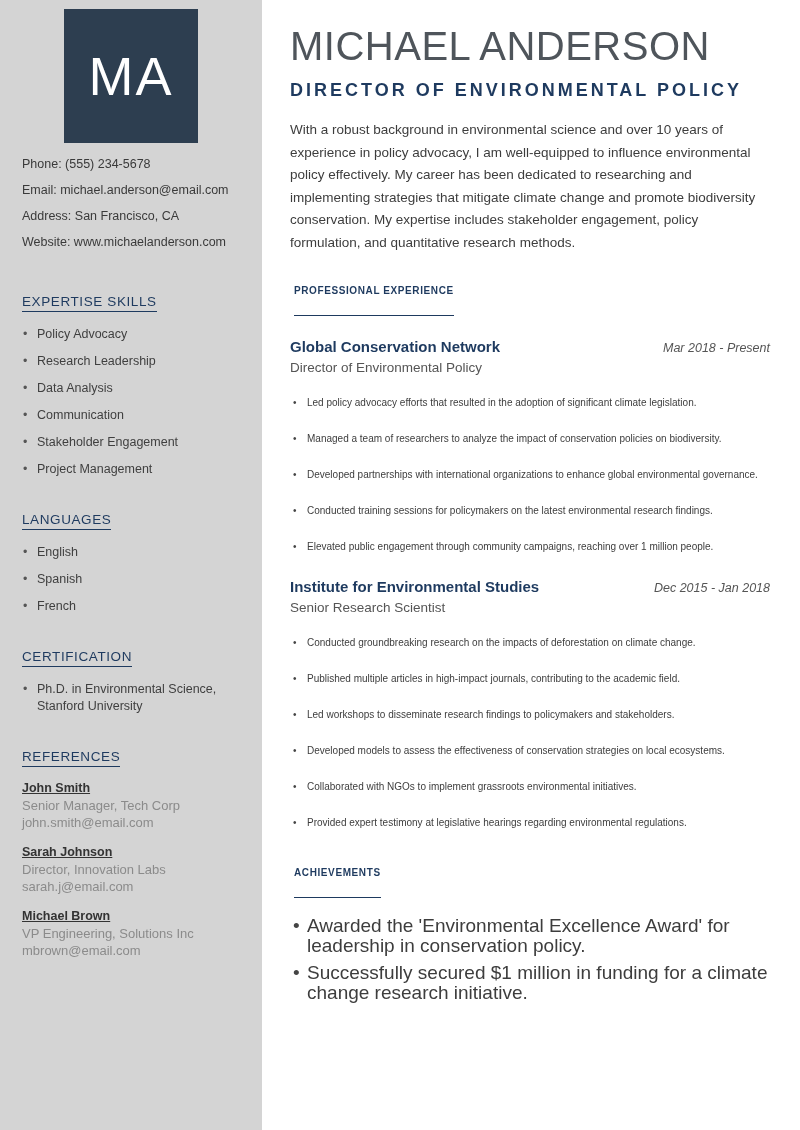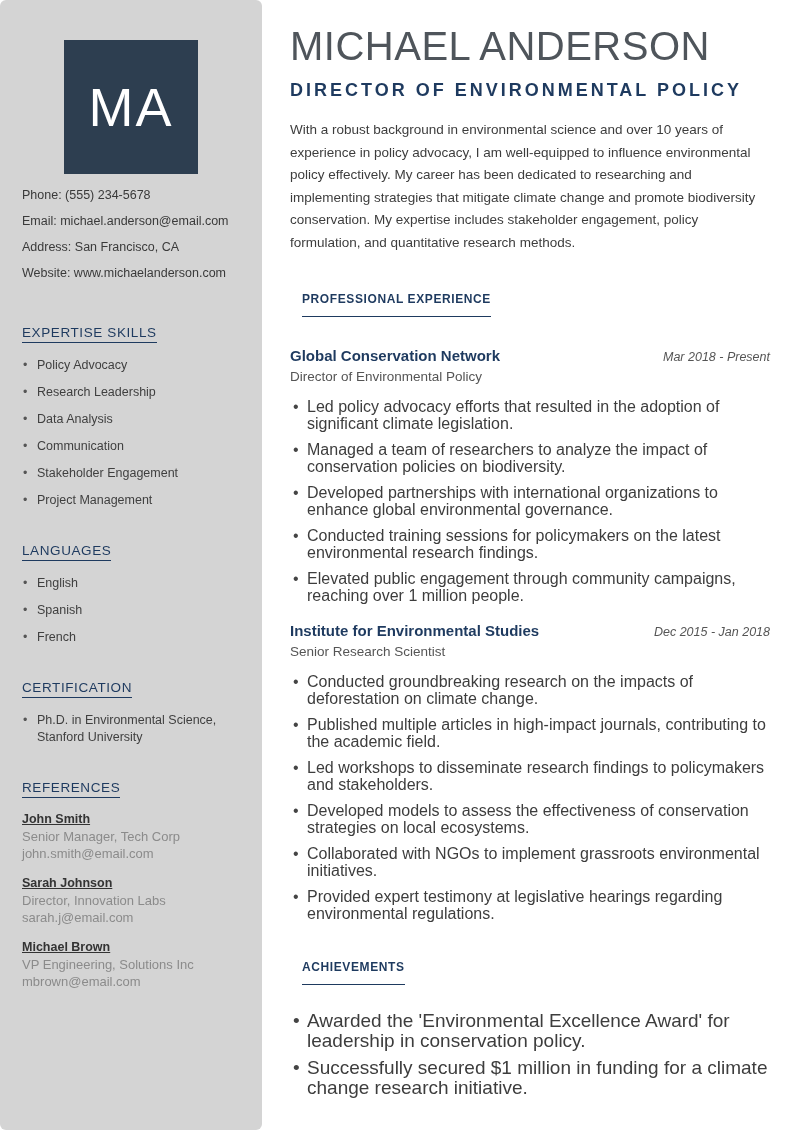--- a/index.html
+++ b/index.html
@@ -10,21 +10,21 @@
     --text-dark:#3d3d3d;
     --text-mid:#555555;
     --text-light:#8b8b8b;
   }
   *{box-sizing:border-box;}
   html,body{margin:0;padding:0;background:#fff;}
   body{font-family:"Liberation Sans","DejaVu Sans",sans-serif;color:var(--text-dark);}
   .page{width:800px;height:1130px;display:flex;background:#fff;overflow:hidden;}
 
   
-  .sidebar{width:262px;min-width:262px;background:var(--sidebar-bg);padding:40px 22px 20px 22px;border-radius:6px;}
+  .sidebar{width:262px;min-width:262px;background:var(--sidebar-bg);padding:9px 22px 20px 22px;}
   .monogram{width:134px;height:134px;background:var(--monogram-bg);margin:0 auto 14px auto;
     display:flex;align-items:center;justify-content:center;}
   .monogram span{color:#fff;font-size:54px;letter-spacing:2px;font-weight:400;}
   .contact p{margin:0 0 11px 0;font-size:12.5px;color:#3a3a3a;line-height:15px;}
   .side-section{margin-top:42px;}
   .side-section.tight{margin-top:32px;}
   .side-heading{display:inline-block;font-size:13.5px;font-weight:normal;color:var(--navy);
     letter-spacing:0.6px;border-bottom:1.5px solid var(--navy);padding-bottom:2px;margin:0 0 14px 0;}
   ul.side-list{list-style:none;margin:0;padding:0;}
   ul.side-list li{position:relative;padding-left:15px;margin-bottom:10px;font-size:12.5px;
@@ -32,31 +32,31 @@
   ul.side-list li::before{content:"•";position:absolute;left:1px;color:#555;}
   .ref-entry{margin-bottom:15px;}
   .ref-name{font-size:12.5px;font-weight:bold;color:#333;margin:0 0 4px 0;text-decoration:underline;}
   .ref-role,.ref-email{font-size:13px;color:var(--text-light);margin:0 0 3px 0;line-height:14px;}
 
   
   .main{flex:1;padding:24px 30px 0 28px;}
   .name{font-size:40px;font-weight:normal;color:var(--name-gray);margin:0;letter-spacing:0.5px;line-height:1.1;}
   .job-title-top{font-size:18px;font-weight:600;color:var(--navy);letter-spacing:3px;margin:12px 0 0 0;}
   .summary{font-size:13.5px;line-height:22.5px;color:var(--text-dark);margin:18px 0 0 0;}
-  .main-heading{display:inline-block;font-size:12px;font-weight:bold;color:var(--navy);
-    letter-spacing:0.6px;border-bottom:1.5px solid var(--navy);padding-bottom:10px;margin:12px;}
+  .main-heading{display:inline-block;font-size:10px;font-weight:bold;color:var(--navy);
+    letter-spacing:0.6px;border-bottom:1.5px solid var(--navy);padding-bottom:19px;margin:4px;}
   .section{margin-top:26px;}
   .job{margin-top:18px;}
   .job-header{display:flex;justify-content:space-between;align-items:baseline;}
   .company{font-size:15px;font-weight:bold;color:var(--navy);}
   .dates{font-size:12.5px;font-style:italic;color:var(--text-mid);white-space:nowrap;}
   .role{font-size:13.5px;color:var(--text-mid);margin:5px 0 0 0;}
   ul.bullets{list-style:none;margin:14px 0 0 0;padding:0;}
-  ul.bullets li{position:relative;padding-left:17px;margin-bottom:9px;font-size:16px;
-    line-height:17px;color:var(--text-dark);}
+  ul.bullets li{position:relative;padding-left:17px;margin-bottom:9px;font-size:10px;
+    line-height:27px;color:var(--text-dark);}
   ul.bullets li::before{content:"•";position:absolute;left:3px;color:#444;}
   ul.bullets.small li{font-size:19px;line-height:20px;margin-bottom:7px;}
 </style>
 </head>
 <body>
 
 <div class="page">
 
   <aside class="sidebar">
 

